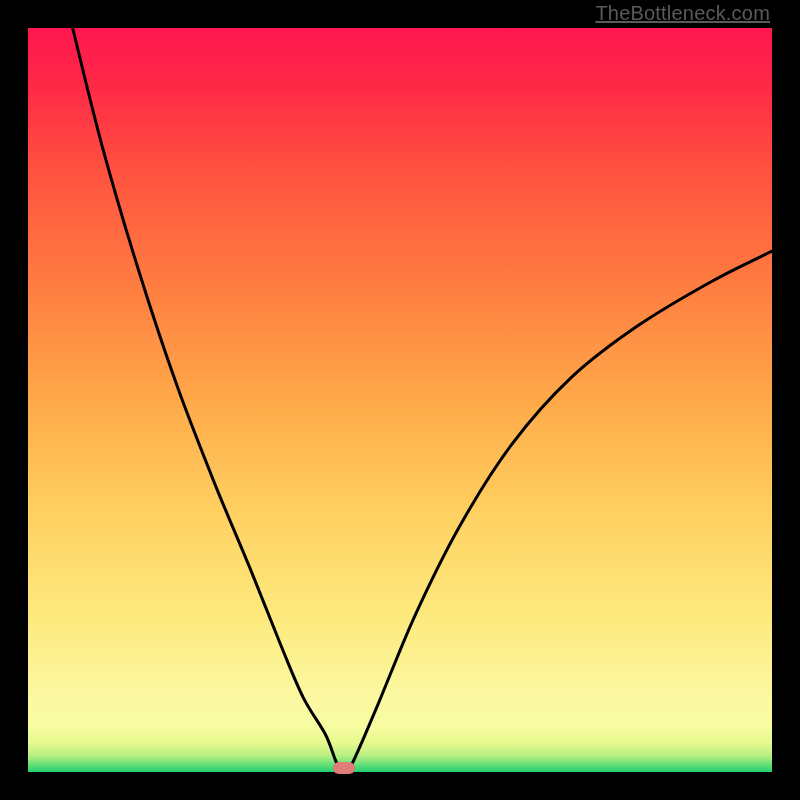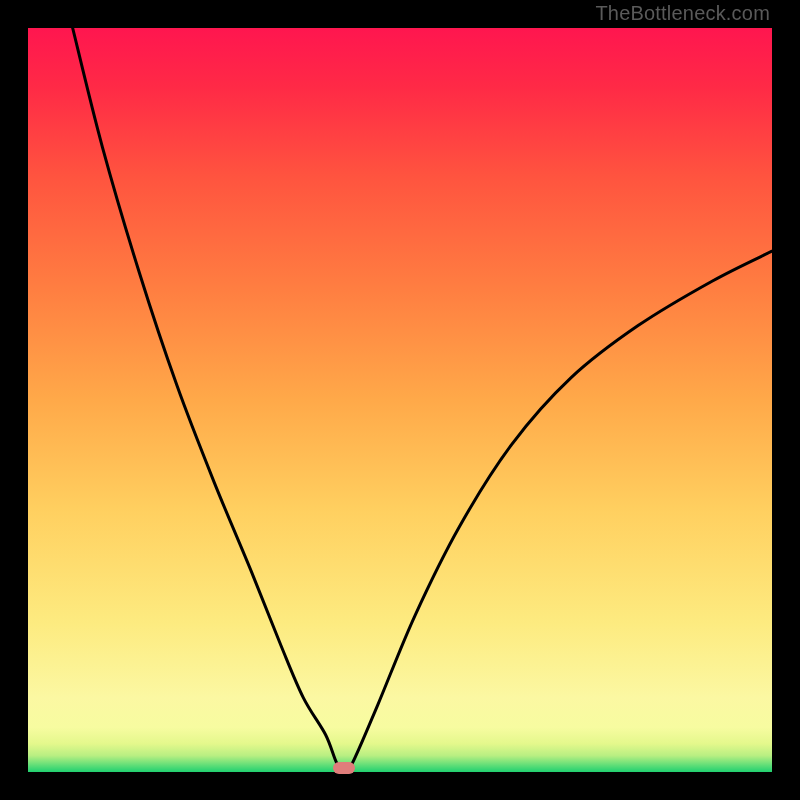--- a/index.html
+++ b/index.html
@@ -43,20 +43,21 @@
   }
   .watermark {
     position: absolute;
     top: 2px;
     right: 30px;
     color: #5a5a5a;
     font-size: 20px;
     font-weight: 500;
     letter-spacing: 0.2px;
     user-select: none;
+    text-decoration: underline;
   }
   .marker {
     position: absolute;
     width: 22px;
     height: 12px;
     border-radius: 6px;
     transform: translate(-50%, -50%);
     pointer-events: none;
   }
   svg.curve {

